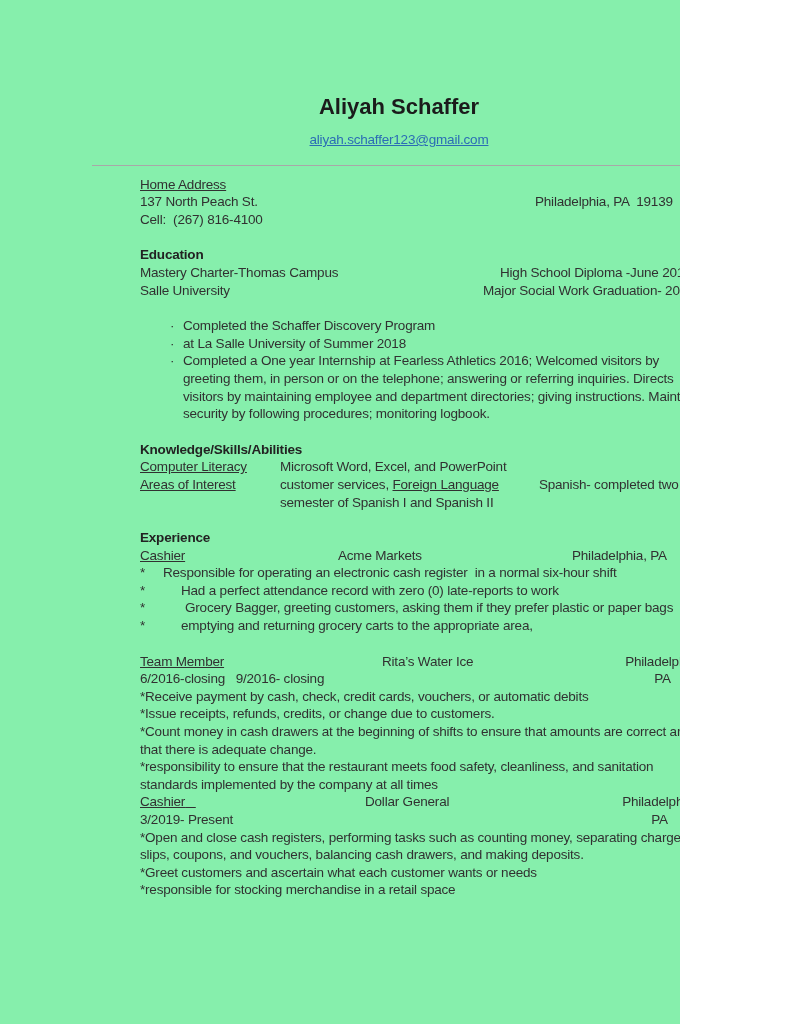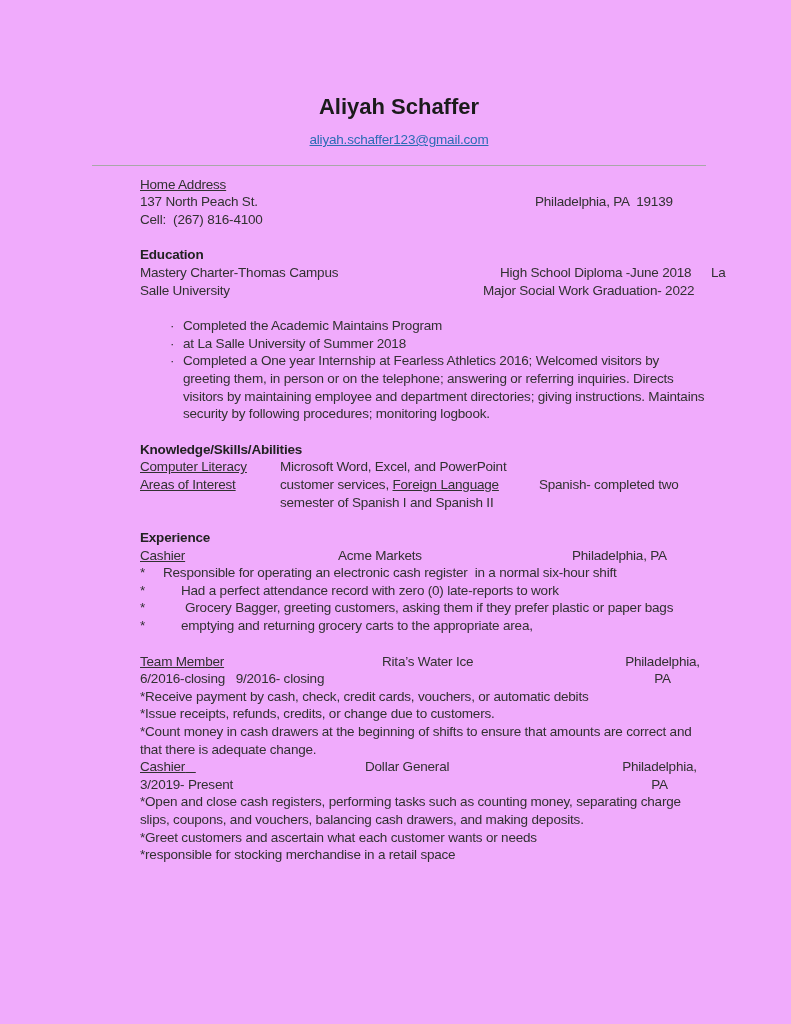--- a/index.html
+++ b/index.html
@@ -1,17 +1,17 @@
 <!DOCTYPE html>
 <html><head>
 <meta charset="utf-8">
 <style>
   html,body { margin:0; padding:0; background:#ffffff; }
   .page {
-    position:relative; width:791px; height:1024px; background:#f0abfc;
+    position:relative; width:680px; height:1024px; background:#86efac;
     font-family:"Liberation Sans", sans-serif;
     font-size:13.5px; line-height:17.6px; color:#313131;
     letter-spacing:-0.2px; overflow:hidden;
   }
   .content { position:absolute; left:92px; top:0; width:614px; }
   .title { margin-top:94px; text-align:center; font-weight:bold; font-size:22px; line-height:26px; color:#1b1b1b; letter-spacing:0; }
   .email-row { text-align:center; margin-top:11px; }
   a.email { color:#2b6cb5; text-decoration:underline; cursor:pointer; }
   .divider { border:none; border-top:1px solid #a8a8a8; margin:16px 0 0 0; }
   section { display:block;margin-left:48px; }
@@ -62,21 +62,21 @@
         <span class="abs" style="left:360px">High School Diploma -June 2018</span>
         <span class="abs" style="left:571px">La</span>
       </div>
       <div class="posrow">
         <span>Salle University</span>
         <span class="abs" style="left:343px">Major Social Work Graduation- 2022</span>
       </div>
       <div class="mt-blank">
         <div class="edu-bullet">
           <span class="marker">·</span>
-          <span>Completed the Academic Maintains Program</span>
+          <span>Completed the Schaffer Discovery Program</span>
         </div>
         <div class="edu-bullet">
           <span class="marker">·</span>
           <span>at La Salle University of Summer 2018</span>
         </div>
         <div class="edu-bullet">
           <span class="marker">·</span>
           <span>Completed a One year Internship at Fearless Athletics 2016; Welcomed visitors by greeting them, in person or on the telephone; answering or referring inquiries. Directs visitors by maintaining employee and department directories; giving instructions. Maintains security by following procedures; monitoring logbook.</span>
         </div>
       </div>
@@ -122,20 +122,21 @@
 
       <div class="jobrow mt-blank">
         <span class="u">Team Member</span>
         <span class="abs" style="left:242px">Rita’s Water Ice</span>
         <span class="abs" style="left:479px">Philadelphia, PA</span>
       </div>
       <div class="pre">6/2016-closing   9/2016- closing</div>
       <div>*Receive payment by cash, check, credit cards, vouchers, or automatic debits</div>
       <div>*Issue receipts, refunds, credits, or change due to customers.</div>
       <div>*Count money in cash drawers at the beginning of shifts to ensure that amounts are correct and that there is adequate change.</div>
+      <div>*responsibility to ensure that the restaurant meets food safety, cleanliness, and sanitation standards implemented by the company at all times</div>
 
       <div class="jobrow">
         <span class="u trail">Cashier</span>
         <span class="abs" style="left:225px">Dollar General</span>
         <span class="abs" style="left:473px">Philadelphia, PA</span>
       </div>
       <div>3/2019- Present</div>
       <div>*Open and close cash registers, performing tasks such as counting money, separating charge slips, coupons, and vouchers, balancing cash drawers, and making deposits.</div>
       <div>*Greet customers and ascertain what each customer wants or needs</div>
       <div>*responsible for stocking merchandise in a retail space</div>

